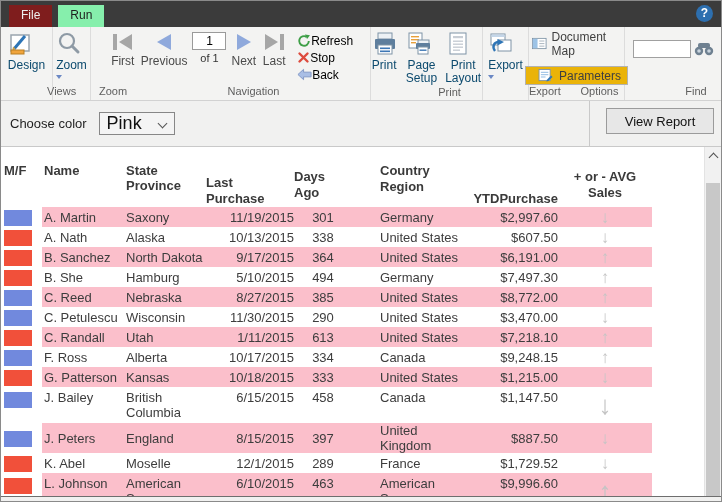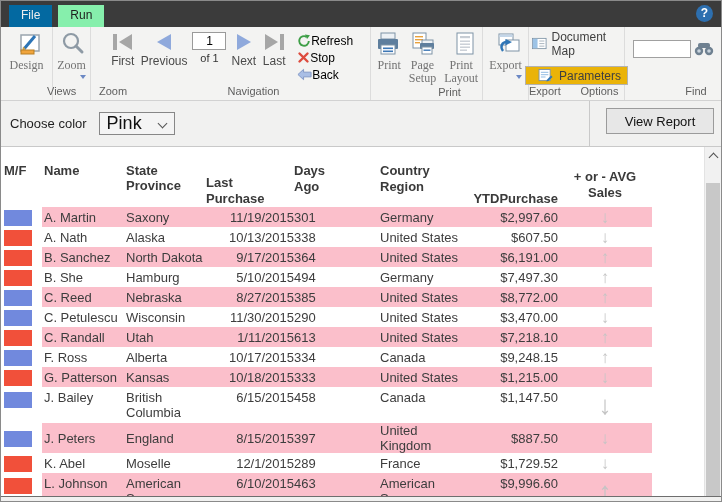--- a/index.html
+++ b/index.html
@@ -5,30 +5,30 @@
   html,body{margin:0;padding:0;background:#d8d8d8;}
   .window{
     width:722px;height:502px;box-sizing:border-box;position:relative;
     border:1px solid #8a8a8a;background:#fff;overflow:hidden;
     font-family:"Liberation Sans","DejaVu Sans",sans-serif;
     -webkit-font-smoothing:antialiased;
   }
   
   .titlebar{height:26px;background:#3b3b3b;display:flex;align-items:stretch;padding:4px 0 0 8px;box-sizing:border-box;position:relative;}
   .tab{font-size:12px;padding:3px 12px 0;color:#eee;cursor:default;}
-  .tab.file{background:#0369a1;margin-right:6px;}
+  .tab.file{background:#7f1d1d;margin-right:6px;}
   .tab.run{background:#86efac;color:#1e1e1e;}
   .helpbtn{position:absolute;right:8px;top:4px;width:17px;height:17px;border-radius:50%;
     background:#2d6faf;color:#fff;font-size:12px;font-weight:bold;text-align:center;line-height:17px;}
   
   .ribbon{height:74px;background:#f3f3f2;display:flex;border-bottom:1px solid #d2d2d2;box-sizing:border-box;}
   .rgroup{position:relative;border-right:1px solid #dcdcdc;display:flex;flex-direction:column;box-sizing:border-box;}
   .rcontent{flex:1;display:flex;align-items:flex-start;justify-content:center;padding-top:3px;}
   .glabel{height:15px;font-size:11px;color:#5e5e5e;text-align:center;line-height:13px;padding-left:46px;}
-  .bigbtn{display:flex;flex-direction:column;align-items:flex-end;padding:1px 4px;font-size:12px;color:#737373;line-height:13px;text-align:center;font-family:Liberation Serif, serif;}
+  .bigbtn{display:flex;flex-direction:column;align-items:flex-start;padding:1px 4px;font-size:12px;color:#0c4a6e;line-height:13px;text-align:center;}
   .bigbtn svg{margin-bottom:2px;}
   .ddcaret{width:0;height:0;border-left:3px solid transparent;border-right:3px solid transparent;border-top:4px solid #6b88c4;margin-top:3px;}
   .g-views{width:52px;}
   .g-zoom{width:38px;}
   .g-nav{width:280px;}
   .g-print{width:112px;}
   .g-export{width:46px;}
   .g-options{width:96px;}
   .g-find{width:96px;border-right:none;}
   .ribbon-pad{flex:1;}
@@ -69,21 +69,21 @@
   .trow{display:flex;min-height:20px;}
   .trow.tall{min-height:36px;}
   .rowband{display:flex;width:610px;}
   .trow.pink .rowband{background:#fbbfcb;}
   .td{display:flex;align-items:center;font-size:13px;color:#3d3d3d;box-sizing:border-box;overflow:hidden;}
   .tall .td{align-items:flex-start;padding-top:3px;}
   .c-mf{width:38px;}
   .c-name{width:84px;padding-left:2px;}
   .c-state{width:80px;white-space:pre-line;line-height:15px;}
   .c-last{width:88px;justify-content:flex-end;}
-  .c-days{width:58px;justify-content:flex-start;}
+  .c-days{width:58px;justify-content:center;}
   .c-country{width:116px;padding-left:28px;}
   .c-ytd{width:90px;justify-content:flex-end;}
   .c-trend{width:94px;justify-content:center;}
   .tall .c-trend{align-items:center;padding-top:0;}
   .th.c-last,.th.c-days,.th.c-ytd{align-items:flex-end;}
   .th.c-trend{align-items:center;}
   .th.c-country{align-items:flex-start;}
   .swatch{width:28px;height:16px;margin-top:2px;display:block;}
   .tall .c-mf{padding-top:3px;}
   .arrow{font-size:17px;color:#c4c4c4;line-height:1;}

